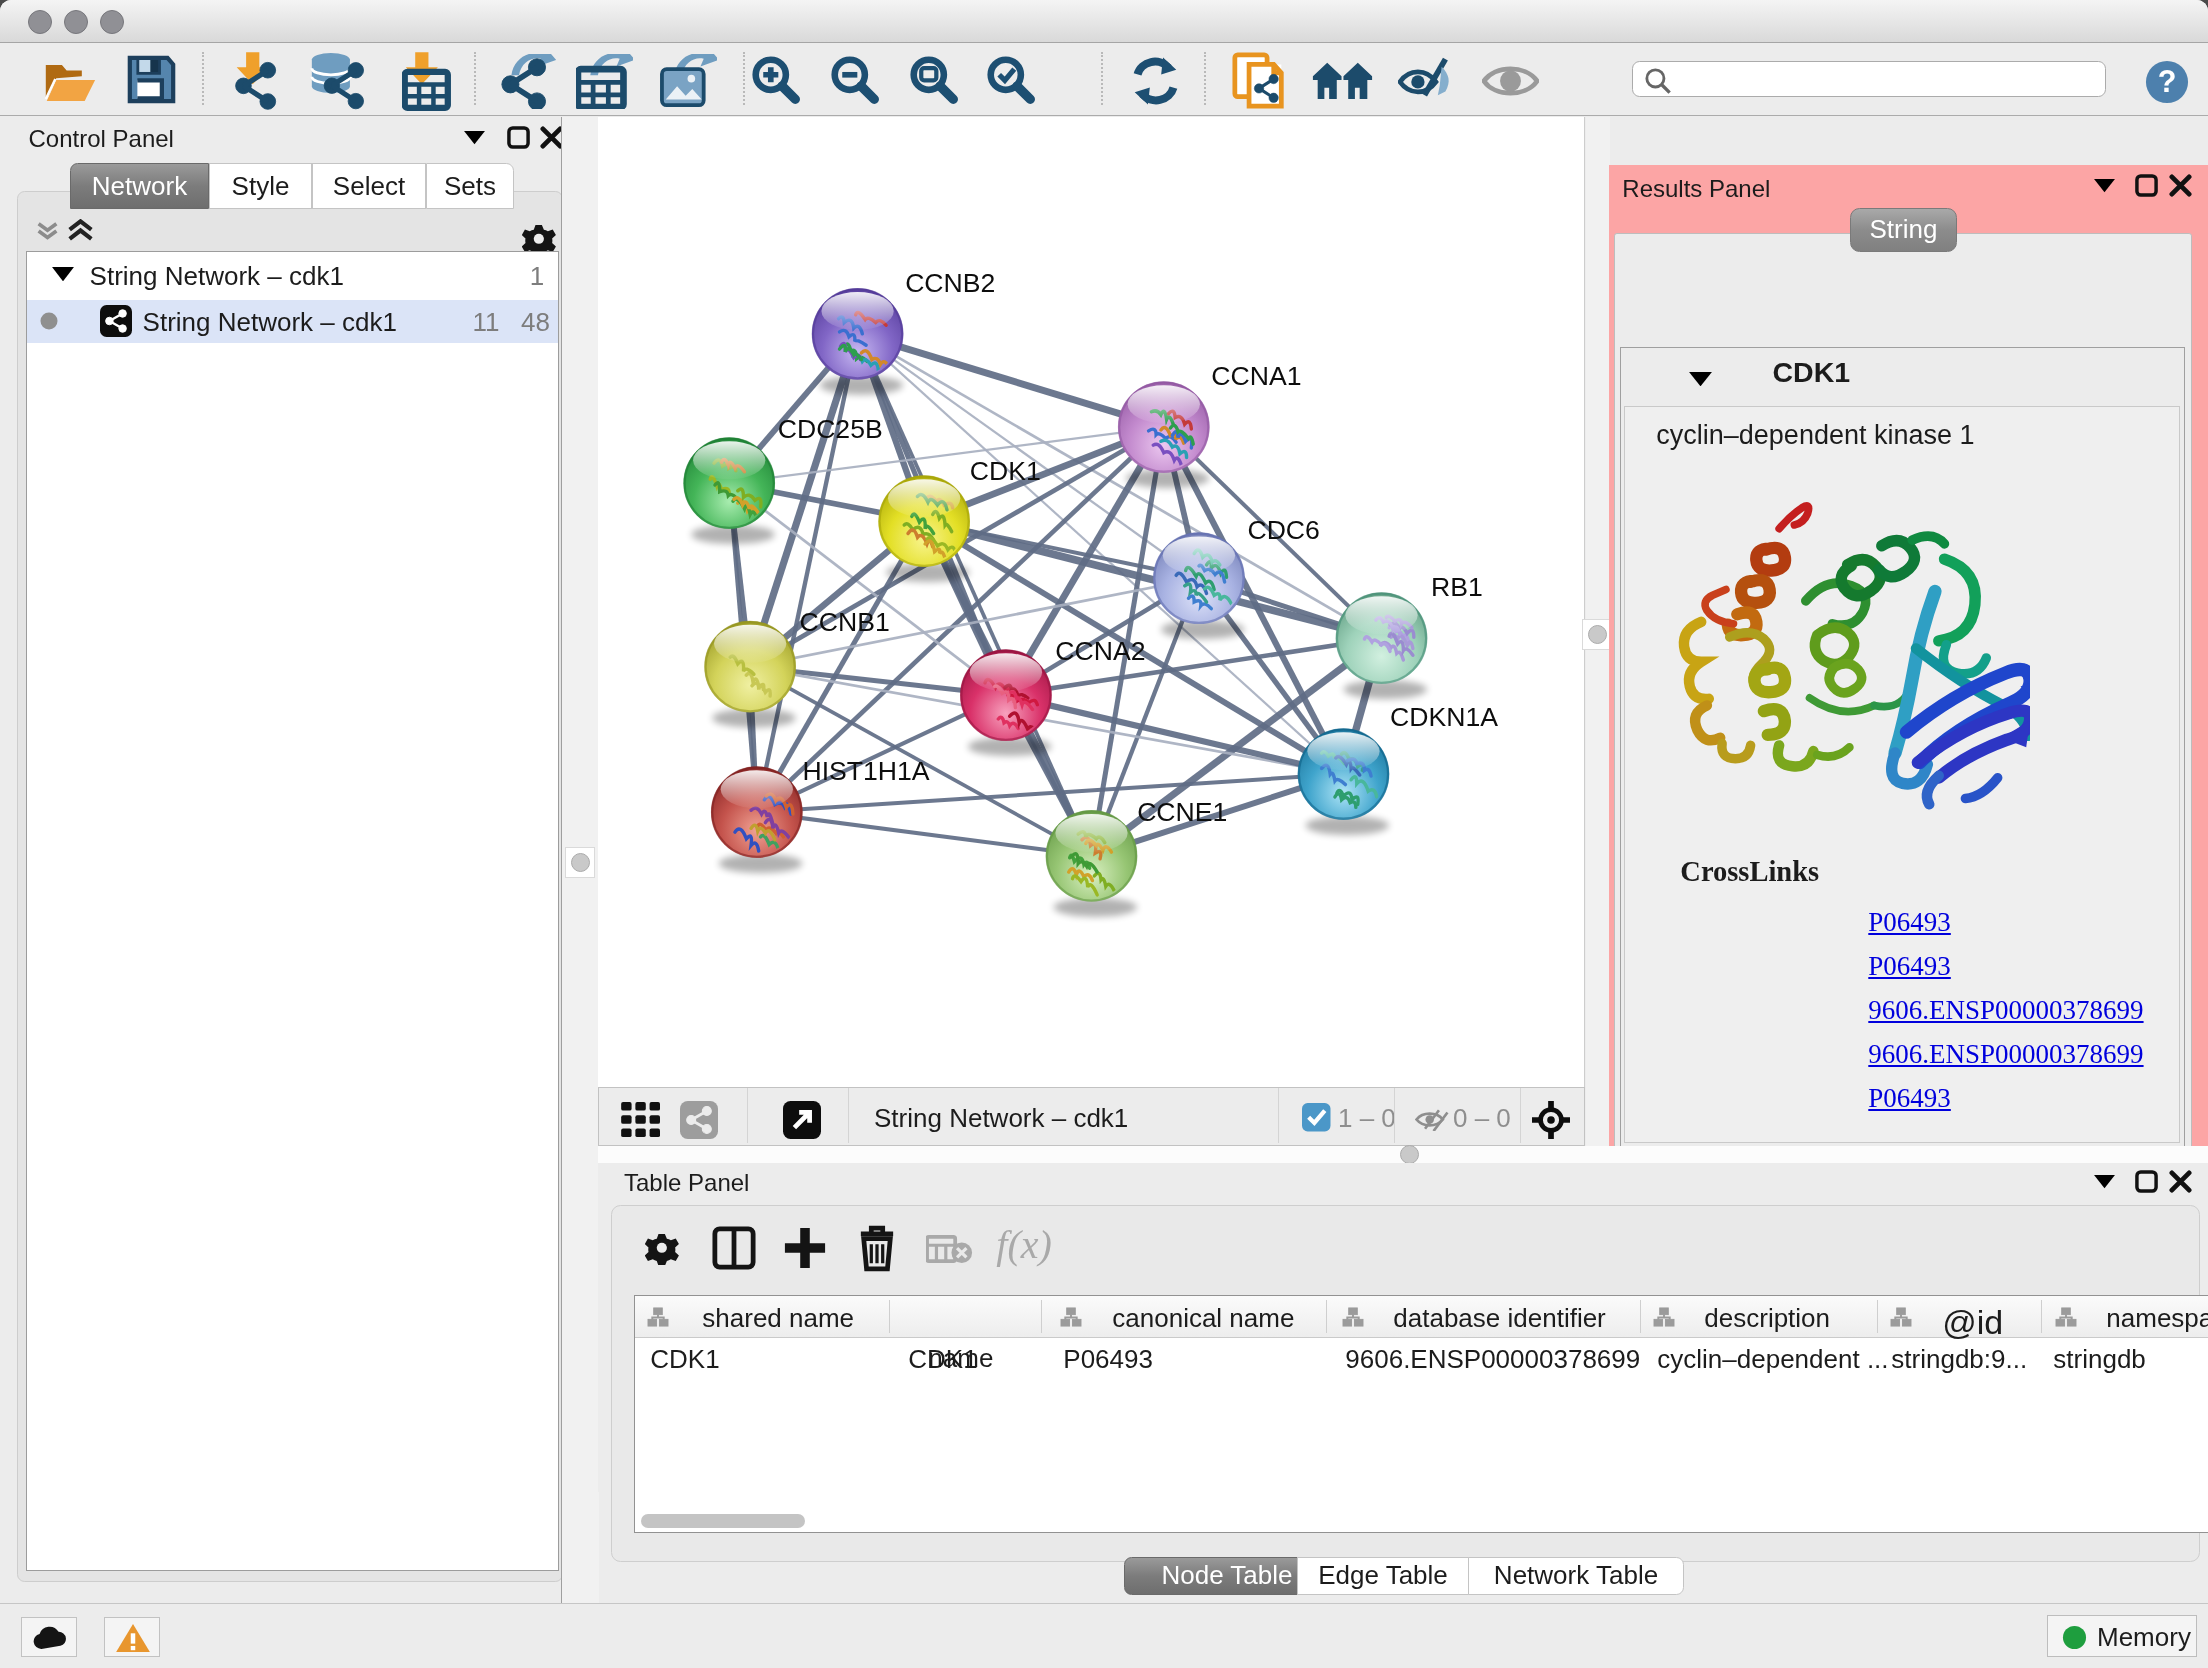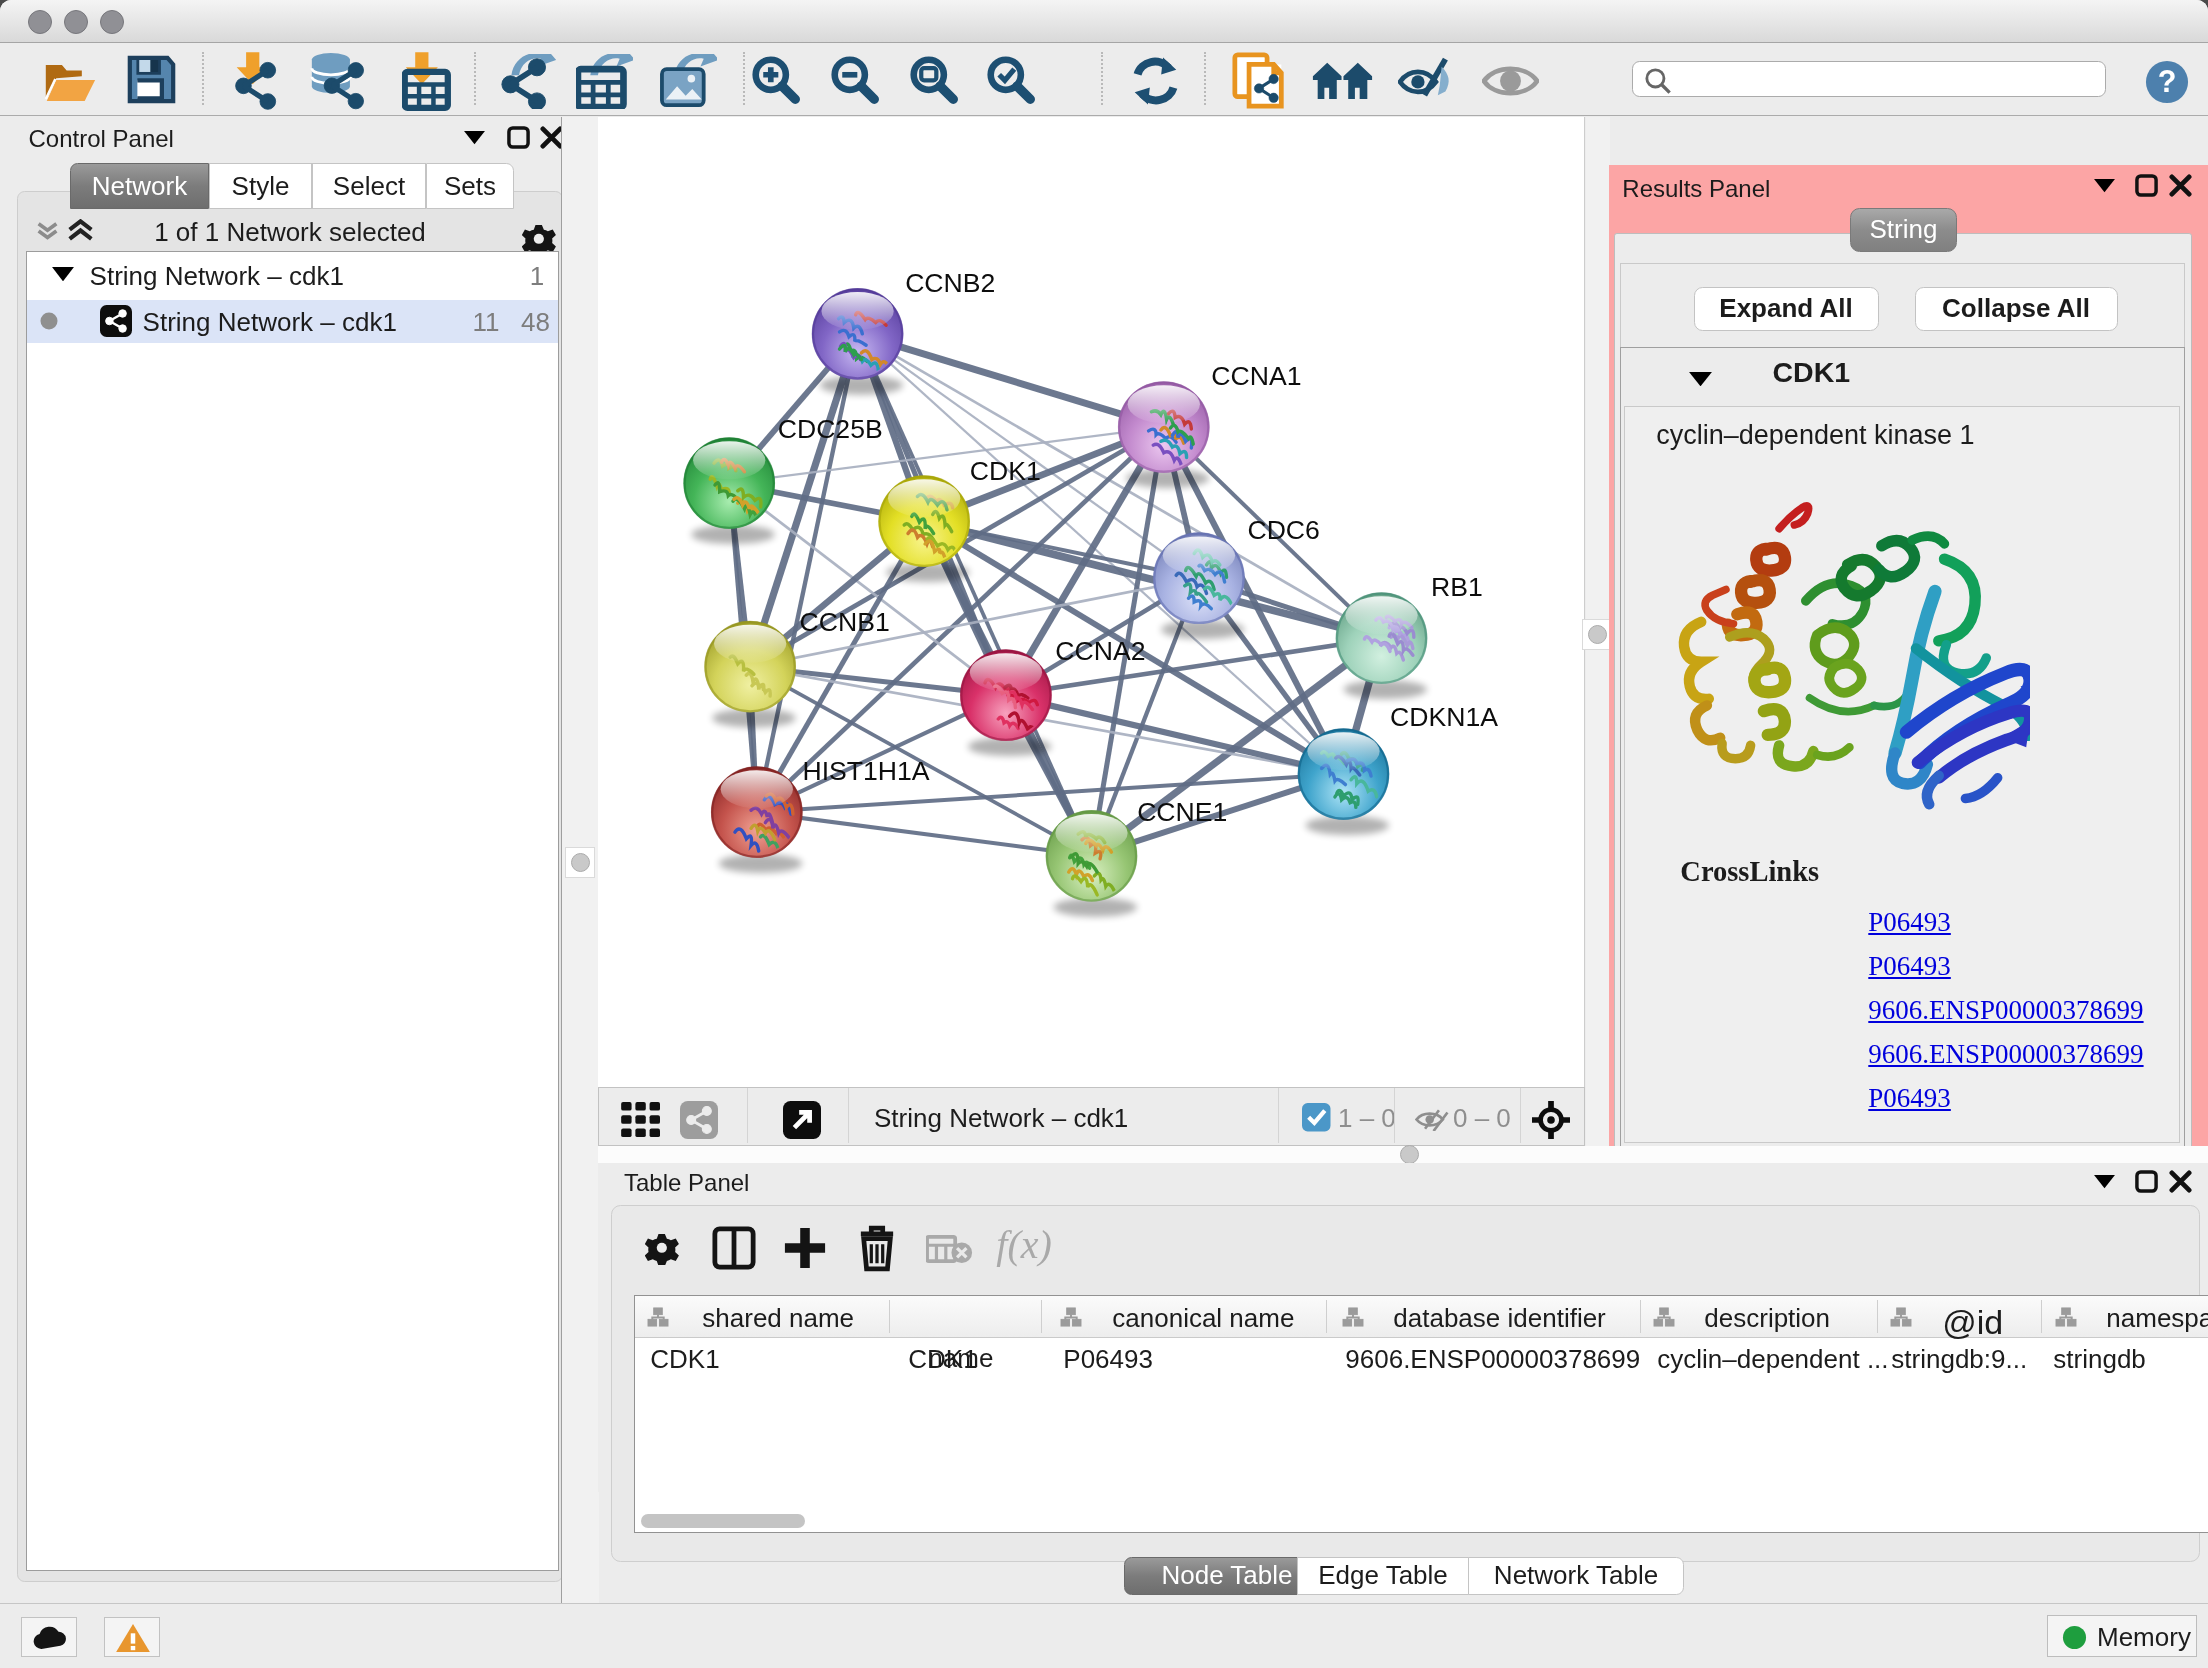--- a/index.html
+++ b/index.html
@@ -216,21 +216,20 @@
       <svg style="position:absolute;left:19px;top:30px" width="21" height="18" viewBox="0 0 26 22">
         <g fill="none" stroke="#8c8c8c" stroke-width="4.5">
             <path d="M2 2 l11 8 11 -8 M2 11 l11 8 11 -8"></path>
           </g>
       </svg>
       <svg style="position:absolute;left:50px;top:27px" width="25" height="23" viewBox="0 0 30 26">
         <g fill="none" stroke="#222" stroke-width="5">
             <path d="M2 12 L15 2 l13 10 M2 23 L15 13 l13 10"></path>
           </g>
       </svg>
-      <div style="position:absolute;left:0;top:25px;width:100%;text-align:center;font-size:26px;">1 of 1 Network selected</div>
       <svg style="position:absolute;left:504px;top:27.6px" width="36" height="36" viewBox="0 0 46 46">
           <use href="#gear" fill="#141414"></use>
         </svg>
       <div id="cptree">
         <div style="position:absolute;left:0;top:0;width:100%;height:48px;font-size:26px;">
           <svg style="position:absolute;left:25px;top:15px" width="22" height="14.3" viewBox="0 0 23 15">
               <path d="M0 0 h23 l-11.5 15 z"></path>
             </svg>
           <span style="position:absolute;left:63px;top:8.6px;">String Network – cdk1</span>
           <span style="position:absolute;right:13.3px;top:8.6px;color:#7d7d7d;">1</span>
@@ -712,26 +711,20 @@
       </svg>
     <svg style="position:absolute;left:526px;top:8.6px" width="23" height="23" viewBox="0 0 24 24">
         <rect x="2" y="2" width="20" height="20" rx="4" fill="none" stroke="#111" stroke-width="3.6"></rect>
       </svg>
     <svg style="position:absolute;left:560px;top:8.6px" width="23" height="23" viewBox="0 0 24 24">
         <path d="M3 3 L21 21 M21 3 L3 21" stroke="#111" stroke-width="5" stroke-linecap="round"></path>
       </svg>
     <div style="position:absolute;left:4.8px;top:68px;width:576px;height:919px;background:#ececec;border:1px solid #bdbdbd;border-radius:2.9px;"></div>
     <div style="position:absolute;left:241px;top:43px;width:105px;height:42px;background:linear-gradient(#a9a9a9,#8c8c8c,#808080);
          border:1px solid #7a7a7a;border-radius:9.5px;color:#fff;font-size:26px;text-align:center;line-height:40px;">String</div>
-    <div style="position:absolute;left:10.5px;top:98px;width:563px;height:89px;border:1px solid #c9c9c9;">
-      <div style="position:absolute;left:73px;top:23px;width:183px;height:42px;background:#fff;border:1px solid #c3c3c3;border-radius:8.6px;
-           font-size:26px;font-weight:bold;text-align:center;line-height:41px;">Expand All</div>
-      <div style="position:absolute;left:294px;top:23px;width:201px;height:42px;background:#fff;border:1px solid #c3c3c3;border-radius:8.6px;
-           font-size:26px;font-weight:bold;text-align:center;line-height:41px;">Collapse All</div>
-    </div>
     <div style="position:absolute;left:10.5px;top:182px;width:563px;height:917px;border:1px solid #9f9f9f;background:#ececec;">
       <svg style="position:absolute;left:68px;top:24px" width="23" height="14.3" viewBox="0 0 24 15">
           <path d="M0 0 h24 l-12 15 z"></path>
         </svg>
       <div style="position:absolute;left:152px;top:7.6px;font-size:28.5px;font-weight:bold;">CDK1</div>
       <div style="position:absolute;left:3.8px;top:58px;width:554px;height:735px;background:#efefef;border:1px solid #c9c9c9;">
         <div style="position:absolute;left:31px;top:13.3px;font-size:27px;">cyclin–dependent kinase 1</div>
         <svg style="position:absolute;left:42px;top:93px" width="363" height="314" viewBox="0 0 382 330">
 <g fill="none" stroke-linecap="round">
  <path d="M118 30 q12 -14 24 -22 q10 -6 6 6 q-4 10 -14 12" stroke="#c41f1f" stroke-width="8"></path>

